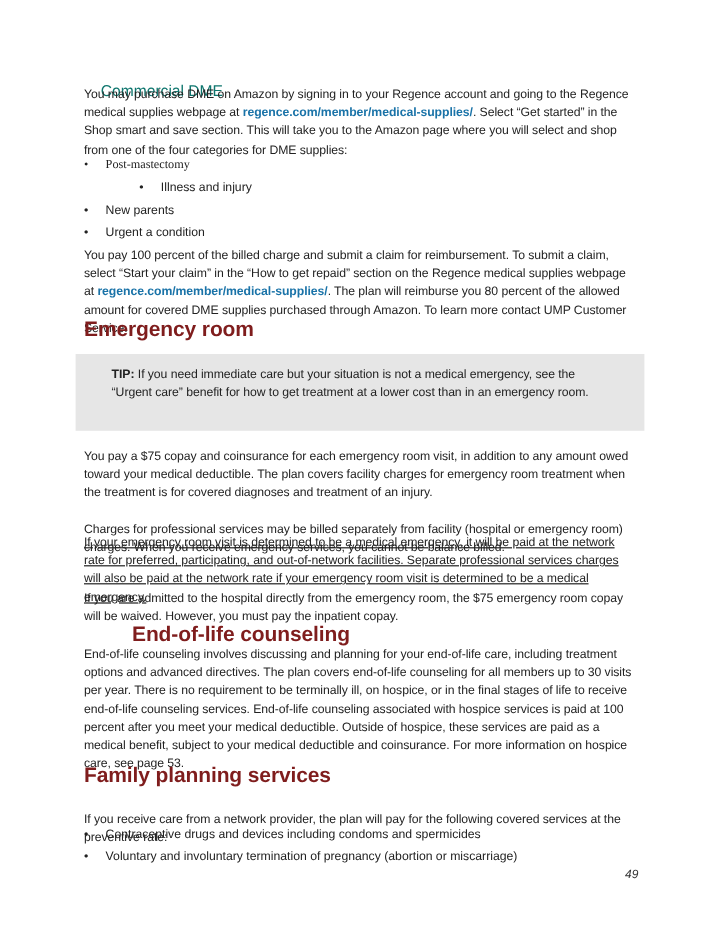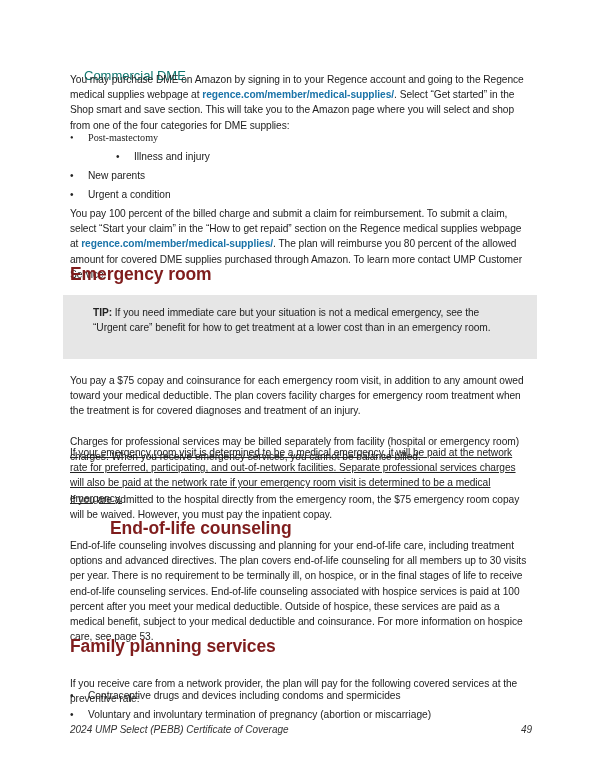--- a/index.html
+++ b/index.html
@@ -64,15 +64,14 @@
 </div>
 
 <h2 class="h2" style="top:636px;">Family planning services</h2>
 <div class="blk" style="top:676px;">
   <p class="p">If you receive care from a network provider, the plan will pay for the following covered services at the preventive rate:</p>
 </div>
 <div class="bullet" style="top:688px;"><span class="dot">•</span><span>Contraceptive drugs and devices including condoms and spermicides</span></div>
 <div class="bullet" style="top:707px;"><span class="dot">•</span><span>Voluntary and involuntary termination of pregnancy (abortion or miscarriage)</span></div>
 
 <div class="footer">
-  <span>2024 UMP Select (PEBB) Certificate of Coverage</span>
   <span class="pn">49</span>
 </div>
 
 </body></html>

